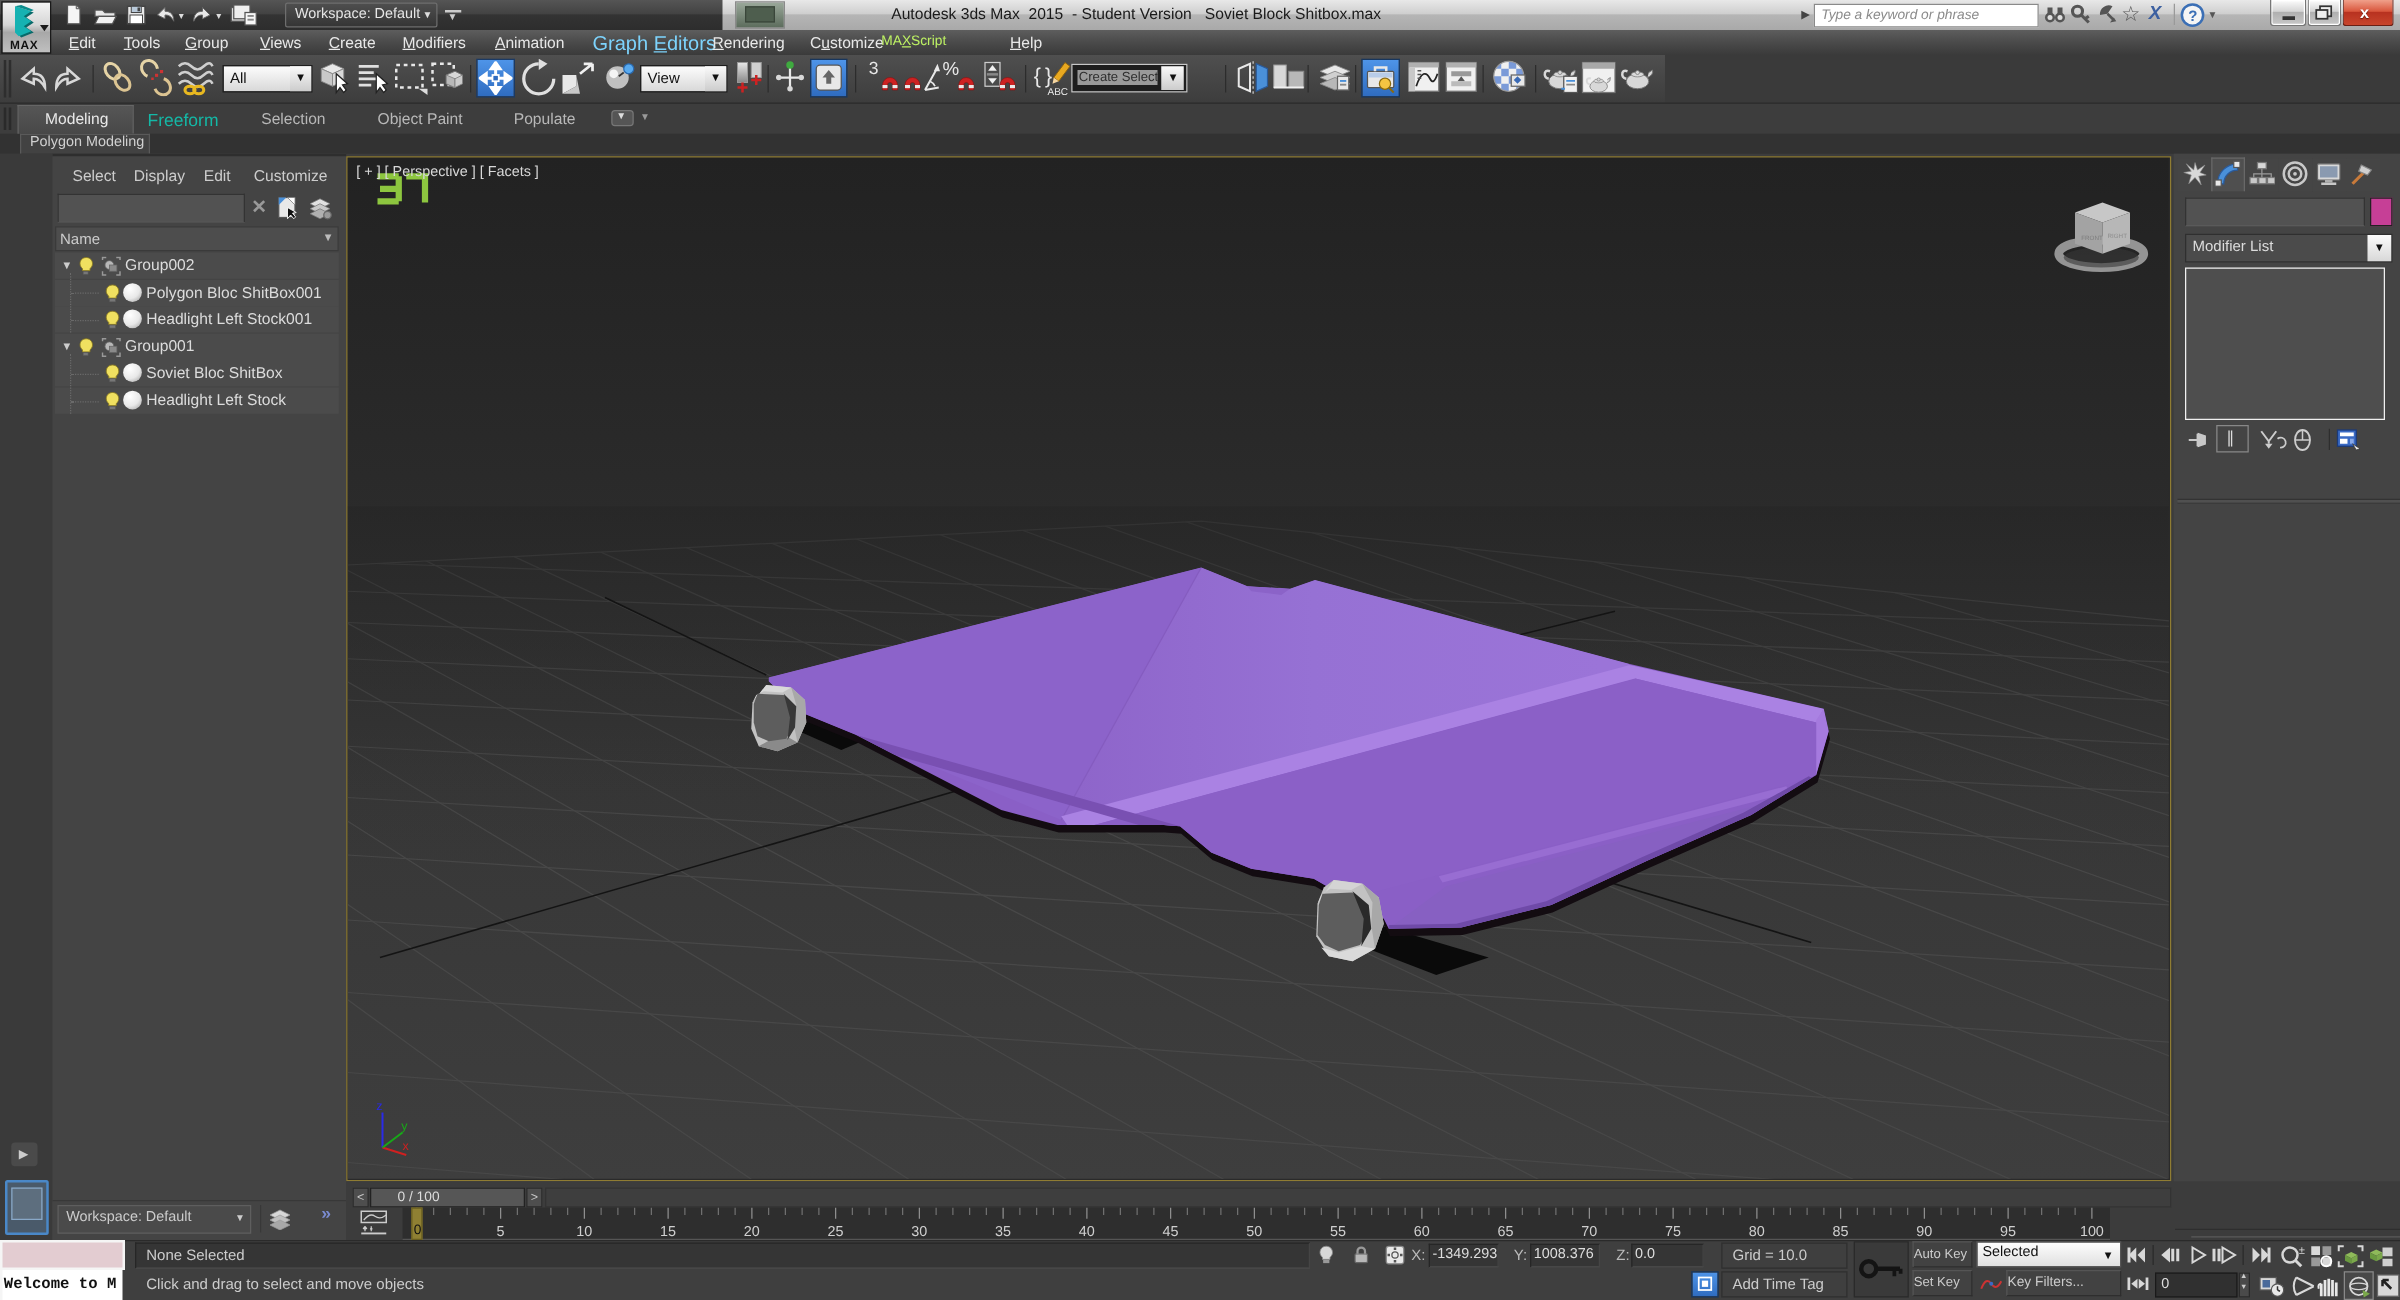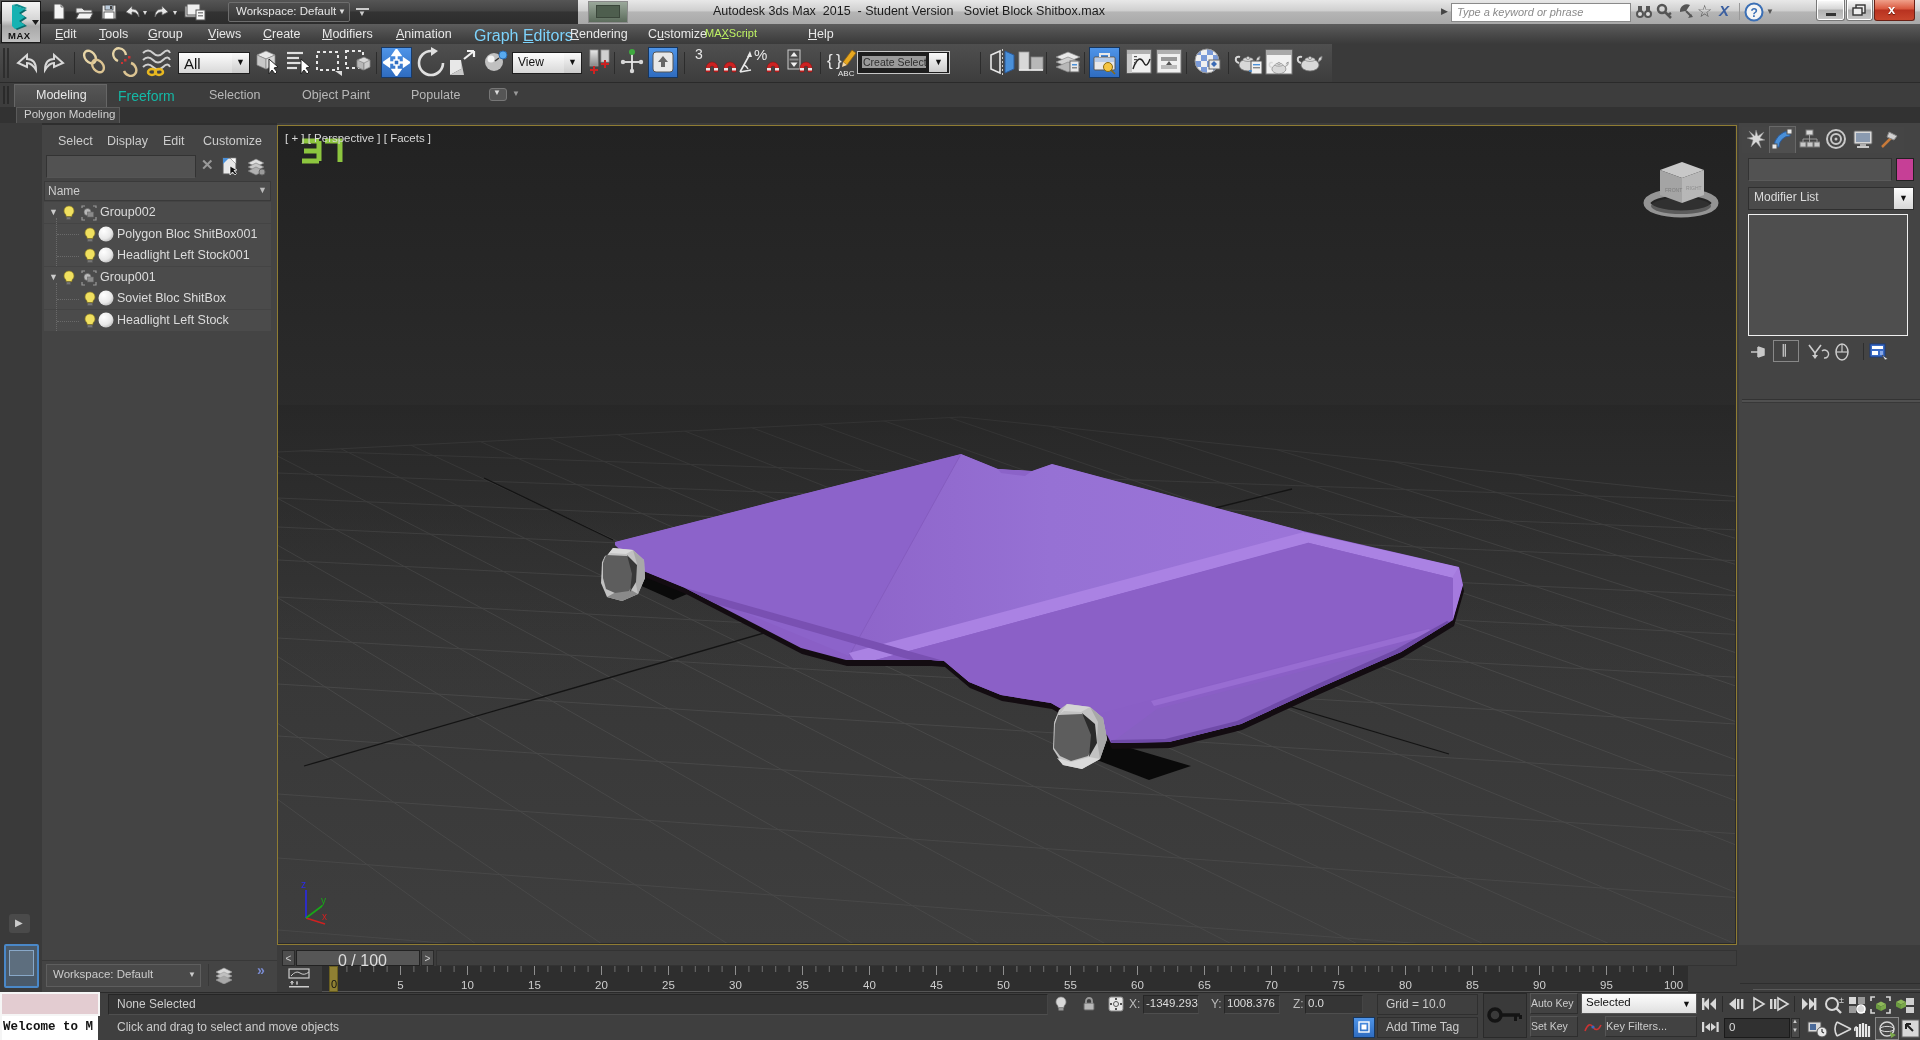--- a/index.html
+++ b/index.html
@@ -137,21 +137,21 @@
       <path d="M3 6 q5 -5 10 0 t10 0 t7 0"></path>
       <path d="M3 13 q5 -5 10 0 t10 0 t7 0"></path>
       <path d="M3 20 q5 -5 10 0 t10 0 t7 0"></path>
     </g>
     <g fill="none" stroke="#e8b820" stroke-width="2.5">
       <ellipse cx="12" cy="25" rx="4" ry="3"></ellipse>
       <ellipse cx="19" cy="25" rx="4" ry="3"></ellipse>
     </g>
   </svg>
 <div class="abs" style="left:178px;top:52px;width:72px;height:22px;background:linear-gradient(#fdfdfd,#d8d8d8);border:1px solid #1e1e1e"></div>
-<div class="txt" style="left:184px;top:55px;font-size:15px;color:#111">All</div>
+<div class="txt" style="left:184px;top:55px;font-size:12px;color:#111">All</div>
 <div class="abs" style="left:232px;top:53px;width:17px;height:20px;background:linear-gradient(#fafafa,#ccc)"></div>
 <div class="txt" style="left:236px;top:57px;font-size:9px;color:#111">▼</div>
 <svg width="28" height="30" viewBox="0 0 28 30" style="position:absolute;left:253px;top:47px">
     <path d="M4 8 L13 4 L22 8 L13 12 Z" fill="#e8e8e8" stroke="#888" stroke-width="0.7"></path>
     <path d="M4 8 L4 18 L13 22 L13 12 Z" fill="#c8c8c8" stroke="#888" stroke-width="0.7"></path>
     <path d="M22 8 L22 18 L13 22 L13 12 Z" fill="#d8d8d8" stroke="#888" stroke-width="0.7"></path>
     <path d="M16 12 L16 27 L19 23 L22 27 L24 25 L21 21 L25 20 Z" fill="#fff" stroke="#222" stroke-width="1"></path>
   </svg>
 <svg width="28" height="30" viewBox="0 0 28 30" style="position:absolute;left:283px;top:47px">
     <g stroke="#e0e0e0" stroke-width="2.2">
@@ -739,21 +739,21 @@
     <rect x="4" y="10" width="6" height="4" fill="#fff"></rect>
     <rect x="12" y="10" width="3" height="4" fill="#88a8e8"></rect>
     <path d="M14 14 l6 4 l-3 1 z" fill="#e8e8e8" stroke="#333" stroke-width="0.6"></path>
   </svg>
 <div class="abs" style="left:1742px;top:399px;width:178px;height:1px;background:#333"></div>
 <div class="abs" style="left:1742px;top:402px;width:178px;height:1px;background:#383838"></div>
 <div class="abs" style="left:1742px;top:400px;width:178px;height:2px;background:#505050"></div>
 <div class="abs" style="left:277px;top:945px;width:1643px;height:47px;background:#3c3c3c"></div>
 <div class="abs" style="left:282px;top:950px;width:13px;height:16px;background:#4e4e4e;border:1px solid #2a2a2a;color:#ccc;font-size:10px;text-align:center;line-height:15px">&lt;</div>
 <div class="abs" style="left:296px;top:950px;width:124px;height:16px;background:#565656;border:1px solid #222"></div>
-<div class="txt" style="left:338px;top:952px;font-size:16px;color:#ddd">0 / 100</div>
+<div class="txt" style="left:318px;top:952px;font-size:11px;color:#ddd">0 / 100</div>
 <div class="abs" style="left:421px;top:950px;width:13px;height:16px;background:#4e4e4e;border:1px solid #2a2a2a;color:#ccc;font-size:10px;text-align:center;line-height:15px">&gt;</div>
 <div class="abs" style="left:436px;top:950px;width:1301px;height:16px;background:#3e3e3e;border:1px solid #333"></div>
 <svg width="22" height="20" viewBox="0 0 22 20" style="position:absolute;left:288px;top:968px">
     <rect x="1" y="1" width="20" height="9" fill="none" stroke="#ccc" stroke-width="1.2"></rect>
     <path d="M3 8 Q8 2 12 5 T21 4" fill="none" stroke="#ccc" stroke-width="1"></path>
     <path d="M4 13 l0 4 M3 15 l2 0 M4 13 l-1.5 2 M4 13 l1.5 2" stroke="#ccc" stroke-width="1"></path>
     <path d="M9 17 l0 -4 M8 15 l2 0" stroke="#ccc" stroke-width="1"></path>
     <rect x="1" y="18" width="20" height="1.5" fill="#ccc"></rect>
   </svg>
 <div class="abs" style="left:322px;top:966px;width:1366px;height:26px;background:#2e2e2e;border-bottom:1px solid #555"></div>

